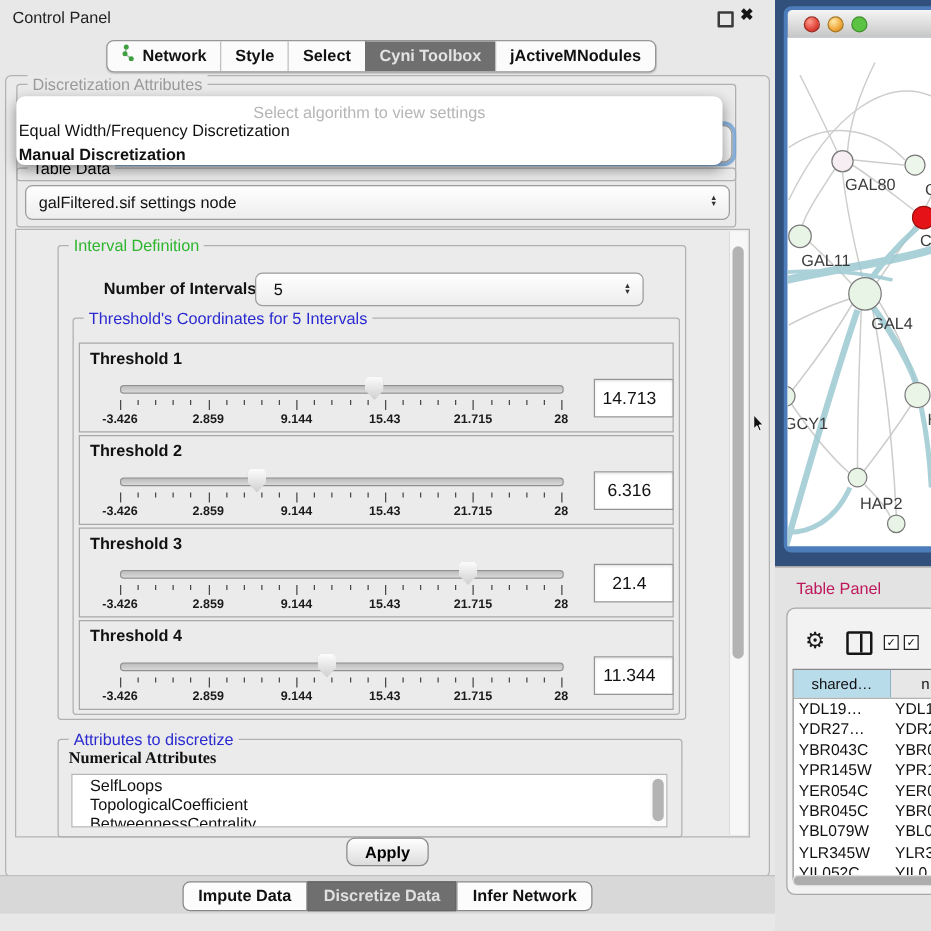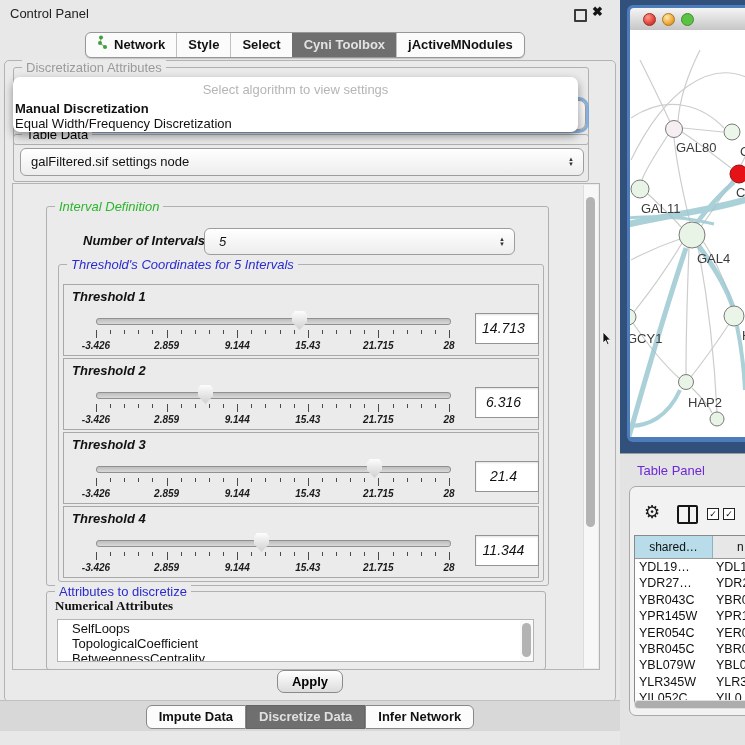--- a/index.html
+++ b/index.html
@@ -33,21 +33,21 @@
     color:#333;text-align:center;}
   .algo-combo{left:6px;top:32px;width:564px;height:28px;border-radius:7px;
     box-shadow:0 0 0 3px rgba(111,164,216,.8);}
   .td-group{left:8px;top:73px;width:574px;height:46px;}
   .td-group .legend{color:#000000;}
   .td-combo{left:6px;top:13px;width:562px;height:26px;}
   
   .viewport{position:absolute;left:7px;top:122px;width:586px;height:485px;border:1px solid #b4b4b4;background:#ebebeb;}
   .vscroll{position:absolute;right:1px;top:1px;bottom:1px;width:14px;background:#f7f7f7;border-left:1px solid #dcdcdc;}
   .vthumb{position:absolute;left:2px;top:12px;width:9px;height:330px;background:#b3b3b3;border-radius:5px;}
-  .interval-group{left:33px;top:22px;width:501px;height:378px;font-style:italic;}
+  .interval-group{left:33px;top:12px;width:501px;height:378px;}
   .noi-label{position:absolute;left:36px;top:26px;font-size:13px;font-weight:bold;}
   .noi-combo{left:157px;top:21px;width:309px;height:25px;}
   .noi-combo .combo-text{left:14px;}
   .thresh-group{left:11px;top:57px;width:484px;height:316px;}
   .thresh-box{position:absolute;left:4px;width:474px;height:70px;border:1px solid #a8a8a8;background:#ebebeb;}
   .tlabel{position:absolute;left:8px;top:4px;font-size:13px;font-weight:bold;}
   .track{position:absolute;left:32px;top:33px;width:353px;height:5px;border:1px solid #909090;border-radius:3px;
     background:linear-gradient(#bdbdbd,#d9d9d9);}
   .thumb{position:absolute;top:26px;width:15px;height:19px;background:linear-gradient(#fdfdfd,#cfcfcf);
     clip-path:polygon(50% 100%,0 58%,0 18%,18% 0,82% 0,100% 18%,100% 58%);filter:drop-shadow(0 0 1px #777);}
@@ -82,21 +82,21 @@
   .win-titlebar{position:absolute;left:3px;top:3px;right:0;height:22px;border-radius:4px 0 0 0;
     background:linear-gradient(#f5f5f5,#c6c6c6);border-bottom:1px solid #9a9a9a;}
   .light{position:absolute;top:5px;width:11px;height:11px;border-radius:50%;}
   .light.red{left:13px;background:radial-gradient(circle at 35% 30%,#ff9a8a,#e0443a 60%,#b02a20);border:1px solid #9d2b22;}
   .light.yellow{left:32px;background:radial-gradient(circle at 35% 30%,#ffe9a8,#f0a73a 60%,#c07d1d);border:1px solid #a8781f;}
   .light.green{left:51px;background:radial-gradient(circle at 35% 30%,#c8f5b0,#5cc244 60%,#3d8f2b;);border:1px solid #3f8f2d;background-color:#5cc244;}
   .win-canvas{position:absolute;left:3px;top:25px;right:0;bottom:5px;background:#fff;overflow:hidden;}
   .net{position:absolute;left:0;top:0;}
   
   .table-section{position:absolute;left:620px;top:453px;width:125px;height:292px;background:#e3e3e3;border-top:1px solid #9a9a9a;}
-  .ts-title{position:absolute;left:17px;top:9px;font-size:13px;color:#6d28d9;}
+  .ts-title{position:absolute;left:17px;top:9px;font-size:13px;color:#be185d;}
   .table-card{position:absolute;left:9px;top:32px;width:140px;height:228px;background:#f2f2f2;
     border:1px solid #a8a8a8;border-radius:7px;}
   .gear{position:absolute;left:14px;top:14px;font-size:18px;color:#1a1a1a;}
   .colicon{position:absolute;left:47px;top:18px;width:17px;height:15px;border:2px solid #151515;border-radius:2px;}
   .colicon:before{content:"";position:absolute;left:50%;top:0;bottom:0;width:2px;background:#151515;}
   .chk{position:absolute;top:21px;width:10px;height:10px;border:1.5px solid #222;font-size:9px;
     line-height:10px;text-align:center;color:#111;background:#fff;}
   .chk1{left:77px;} .chk2{left:93px;}
   .tbl{position:absolute;left:4px;top:48px;width:152px;height:167px;background:#fff;border:1px solid #8a8a8a;overflow:hidden;}
   .thead{display:flex;height:22px;border-bottom:1px solid #999;}
@@ -506,20 +506,20 @@
           </div>
       </div>
       <div class="hscroll">
           <div class="hthumb"></div>
         </div>
     </div>
   </div>
 
   <div class="popup">
     <div class="p-ph">Select algorithm to view settings</div>
+    <div class="p-item">Equal Width/Frequency Discretization</div>
     <div class="p-item first">Manual Discretization</div>
-    <div class="p-item">Equal Width/Frequency Discretization</div>
   </div>
 
   <svg class="cursor" width="10" height="14" viewBox="0 0 10 14">
     <polygon points="1,0 1,11 3.6,8.6 5.4,12.6 7,11.9 5.2,8 8.6,8" fill="#111" stroke="#fff" stroke-width="0.8"></polygon>
   </svg>
 </div>
 
 </body></html>

